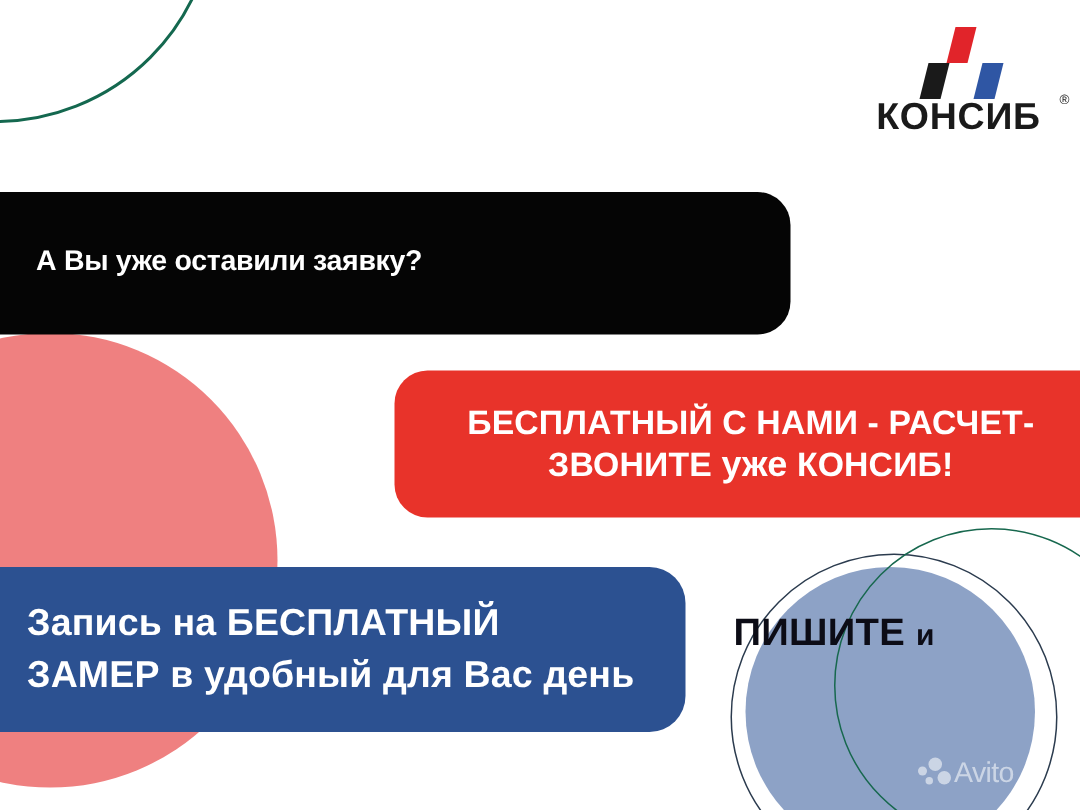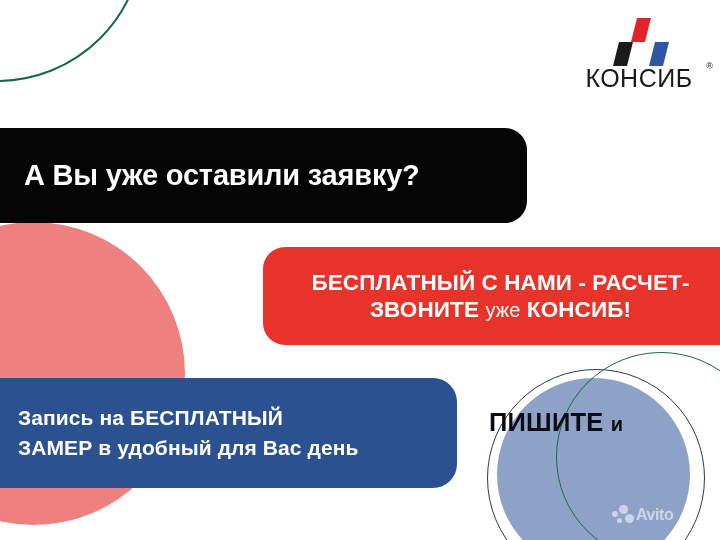--- a/index.html
+++ b/index.html
@@ -75,21 +75,21 @@
     width: 72px;
     height: 48px;
   }
   #logo-wordmark {
     position: absolute;
     left: 0;
     top: 48px;
     width: 148px;
     text-align: center;
     font-size: 25px;
-    font-weight: normal;
+    font-weight: bold;
     letter-spacing: 0.5px;
     color: #1a1a1a;
     line-height: 1;
     white-space: nowrap;
   }
   #logo-tm {
     position: absolute;
     right: 0px;
     top: 44px;
     font-size: 9px;
@@ -109,21 +109,21 @@
     top: 128px;
     width: 551px;
     height: 95px;
     background: #050505;
     border-radius: 22px;
     padding-left: 48px;
     padding-right: 24px;
   }
   #banner-black-text {
     color: #ffffff;
-    font-size: 29px;
+    font-size: 19px;
     font-weight: bold;
     letter-spacing: -0.2px;
     line-height: 1.1;
     white-space: nowrap;
   }
 
   #banner-red {
     left: 263px;
     top: 247px;
     width: 481px;
@@ -136,37 +136,37 @@
   }
   #banner-red-text {
     color: #ffffff;
     font-size: 22.5px;
     font-weight: bold;
     line-height: 1.22;
     text-align: center;
     letter-spacing: 0.1px;
   }
   #banner-red-text .lighter {
-    font-weight: normal;
-    font-size: 20px;
+    font-weight: bold;
+    font-size: 24px;
   }
 
   #banner-blue {
     left: -28px;
     top: 378px;
     width: 485px;
     height: 110px;
     background: #2c5191;
     border-radius: 24px;
     padding-left: 46px;
     padding-right: 22px;
   }
   #banner-blue-text {
     color: #ffffff;
-    font-size: 21px;
+    font-size: 25px;
     font-weight: bold;
     line-height: 1.42;
     letter-spacing: 0.1px;
   }
 
   
   #call-text {
     position: absolute;
     left: 489px;
     top: 405px;
@@ -202,22 +202,22 @@
     display: block;
     border-radius: 50%;
     background: #ffffff;
   }
   #avito-dots i:nth-child(1) { left: 0px;  top: 6px;  width: 6px;  height: 6px; }
   #avito-dots i:nth-child(2) { left: 5px;  top: 13px; width: 5px;  height: 5px; }
   #avito-dots i:nth-child(3) { left: 7px;  top: 0px;  width: 9px;  height: 9px; }
   #avito-dots i:nth-child(4) { left: 13px; top: 9px;  width: 9px;  height: 9px; }
   #avito-word {
     color: #ffffff;
-    font-size: 16px;
-    font-weight: bold;
+    font-size: 19px;
+    font-weight: normal;
     letter-spacing: -0.4px;
     line-height: 1;
   }
 </style>
 </head>
 <body>
 
 <div id="canvas">
 
   <div class="deco" id="green-ring-tl"></div>

